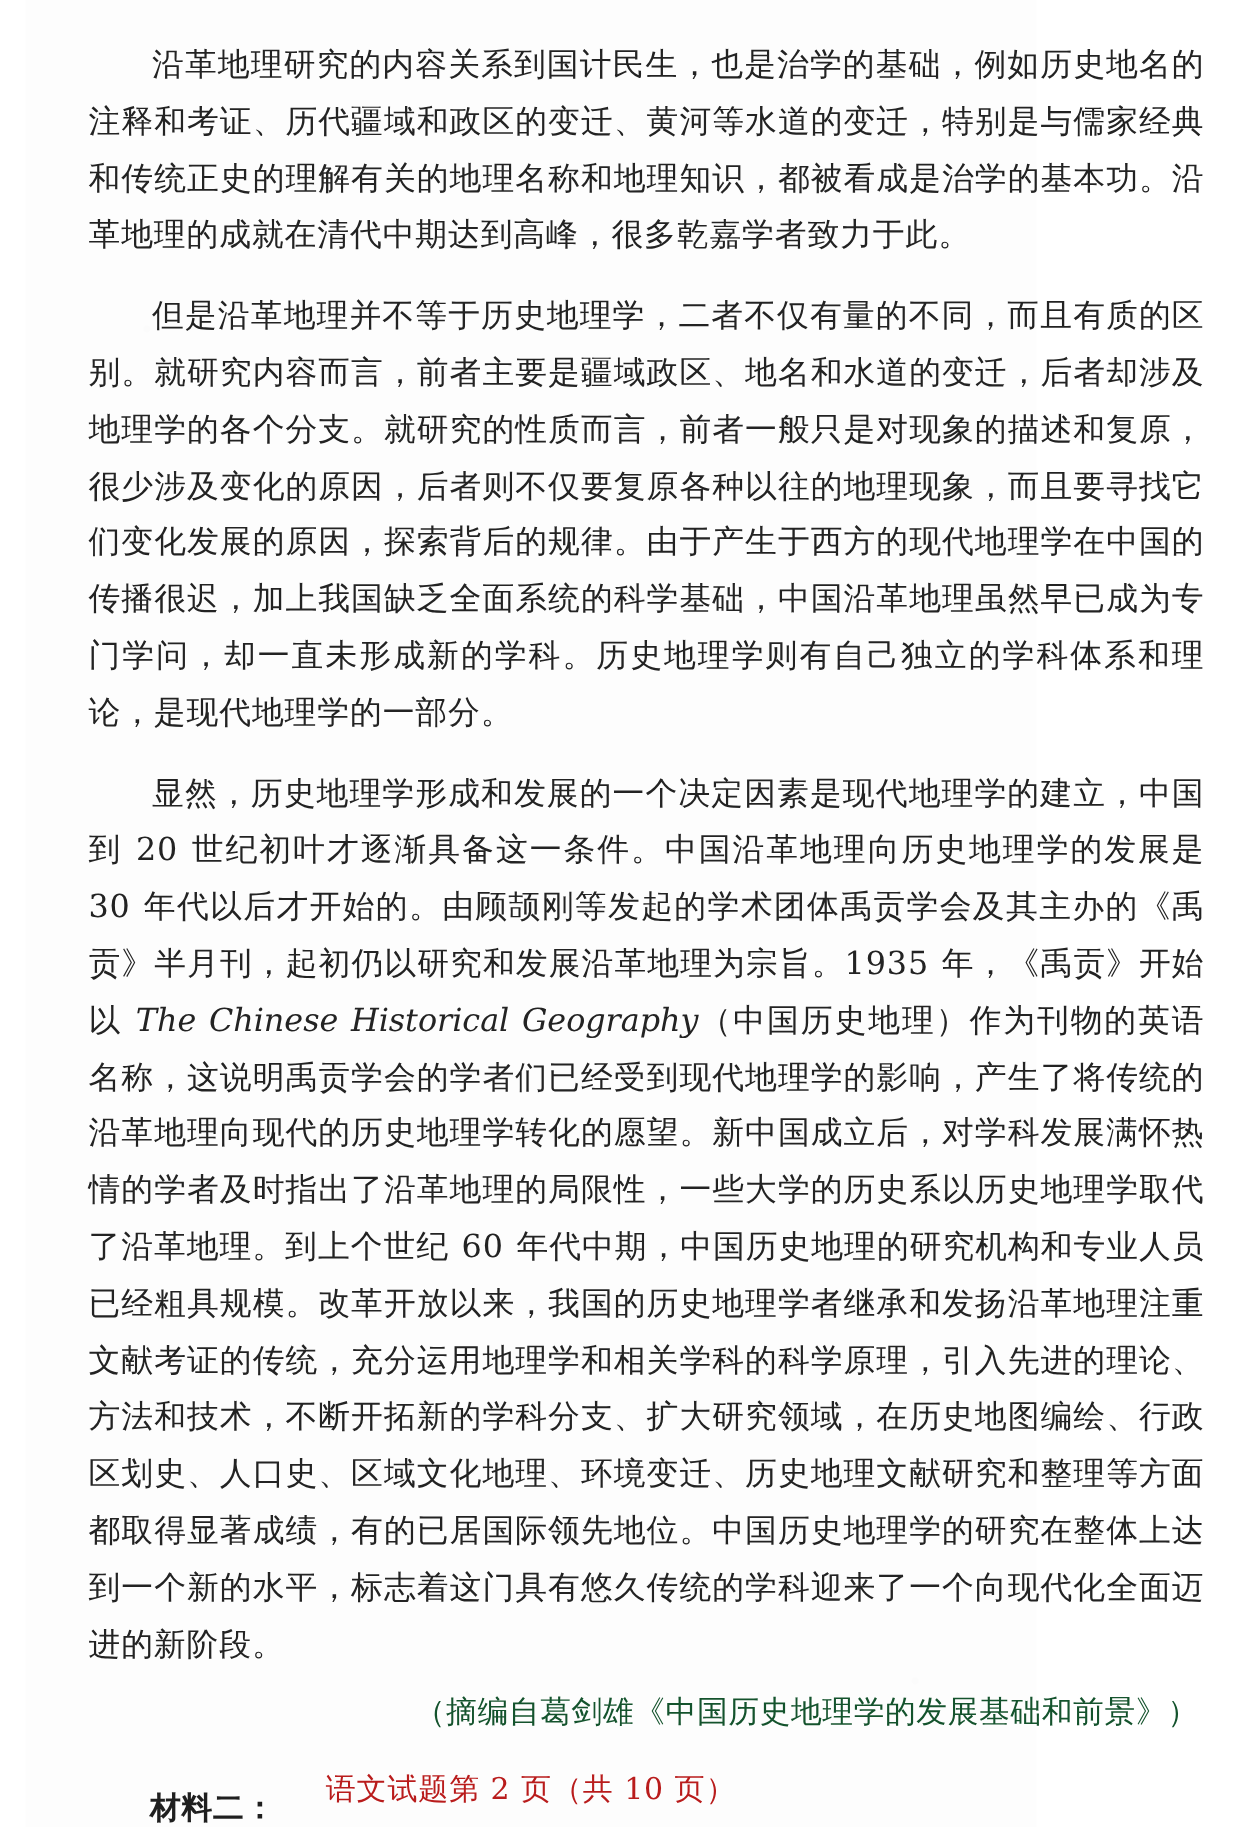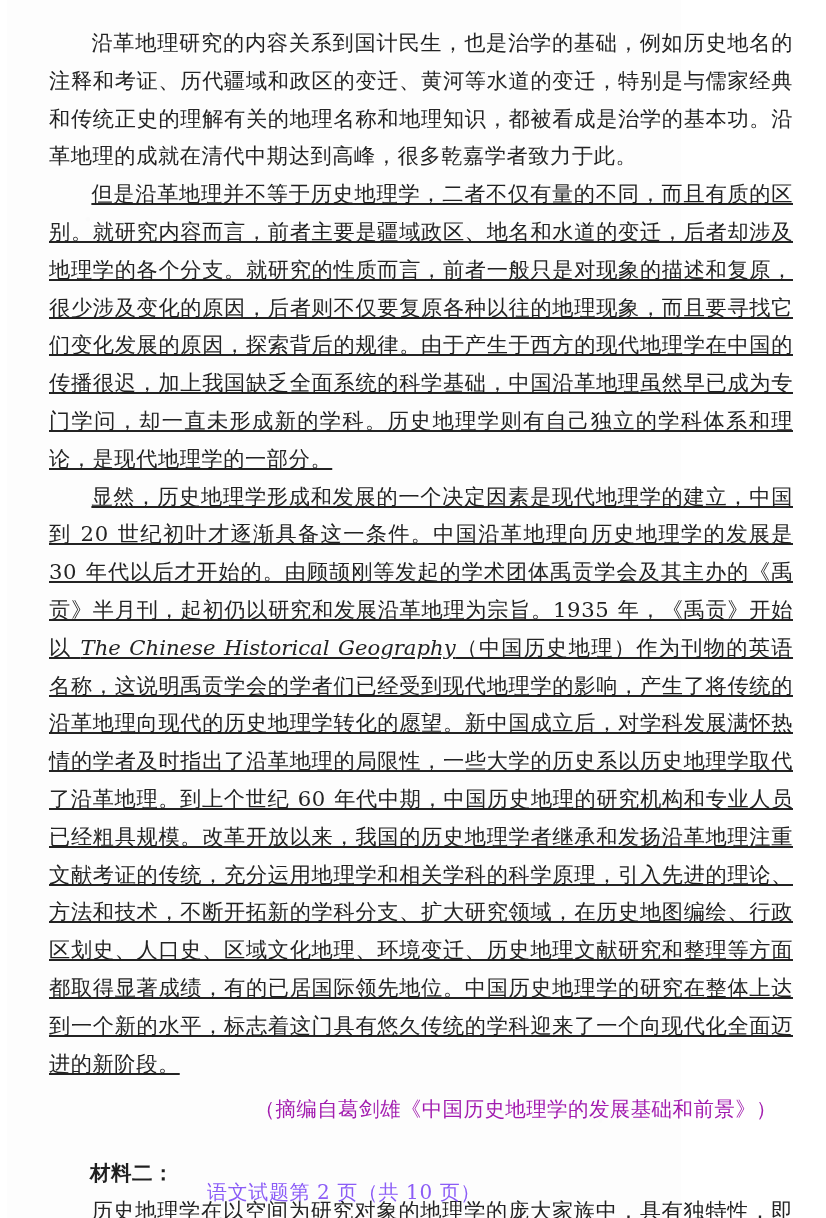--- a/index.html
+++ b/index.html
@@ -11,21 +11,21 @@
   body {
     width: 826px;
     height: 1218px;
     position: relative;
     overflow: hidden;
     font-family: "DejaVu Serif", "Liberation Serif", serif;
   }
 
   .page {
     position: absolute;
-    top: 0; left: 7px;
+    top: 0; left: 17px;
     width: 674px;
     height: 1218px;
     background: #fdfdfd;
     box-sizing: border-box;
   }
 
   
   .scan-noise {
     position: absolute;
     inset: 0;
@@ -54,36 +54,35 @@
     font-size: 21.2px;
     line-height: 37.8px;
     color: #232323;
     text-align: justify;
     text-justify: inter-character;
     letter-spacing: 0.6px;
     word-spacing: 1px;
   }
 
   p.para + p.para {
-    margin-top: 0;
-    text-decoration: underline;
+    margin-top: 16px;
   }
 
   .en-title {
     font-family: "DejaVu Serif", "Liberation Serif", serif;
     font-style: italic;
     letter-spacing: 0px;
   }
 
   .attribution {
-    margin: 8px 12px 0 0;
+    margin: 8px 0 0 0;
     font-family: "DejaVu Serif", "Liberation Serif", serif;
     font-size: 20.5px;
     line-height: 38px;
-    color: #a21caf;
+    color: #14532d;
     text-align: right;
     padding-right: 4px;
     letter-spacing: 0.4px;
   }
 
   .section-label {
     margin: 26px 0 0 0;
     text-indent: 2em;
     font-family: "DejaVu Serif", "Liberation Serif", serif;
     font-size: 20.5px;
@@ -94,21 +93,21 @@
   }
 
   .footer {
     position: absolute;
     left: 0;
     right: 0;
     bottom: 12px;
     text-align: center;
     font-family: "DejaVu Serif", "Liberation Serif", serif;
     font-size: 20px;
-    color: #8b5cf6;
+    color: #b91c1c;
     letter-spacing: 0.6px;
   }
 </style>
 </head>
 <body>
 
 <div class="page">
 
   <div class="scan-noise"></div>
 

